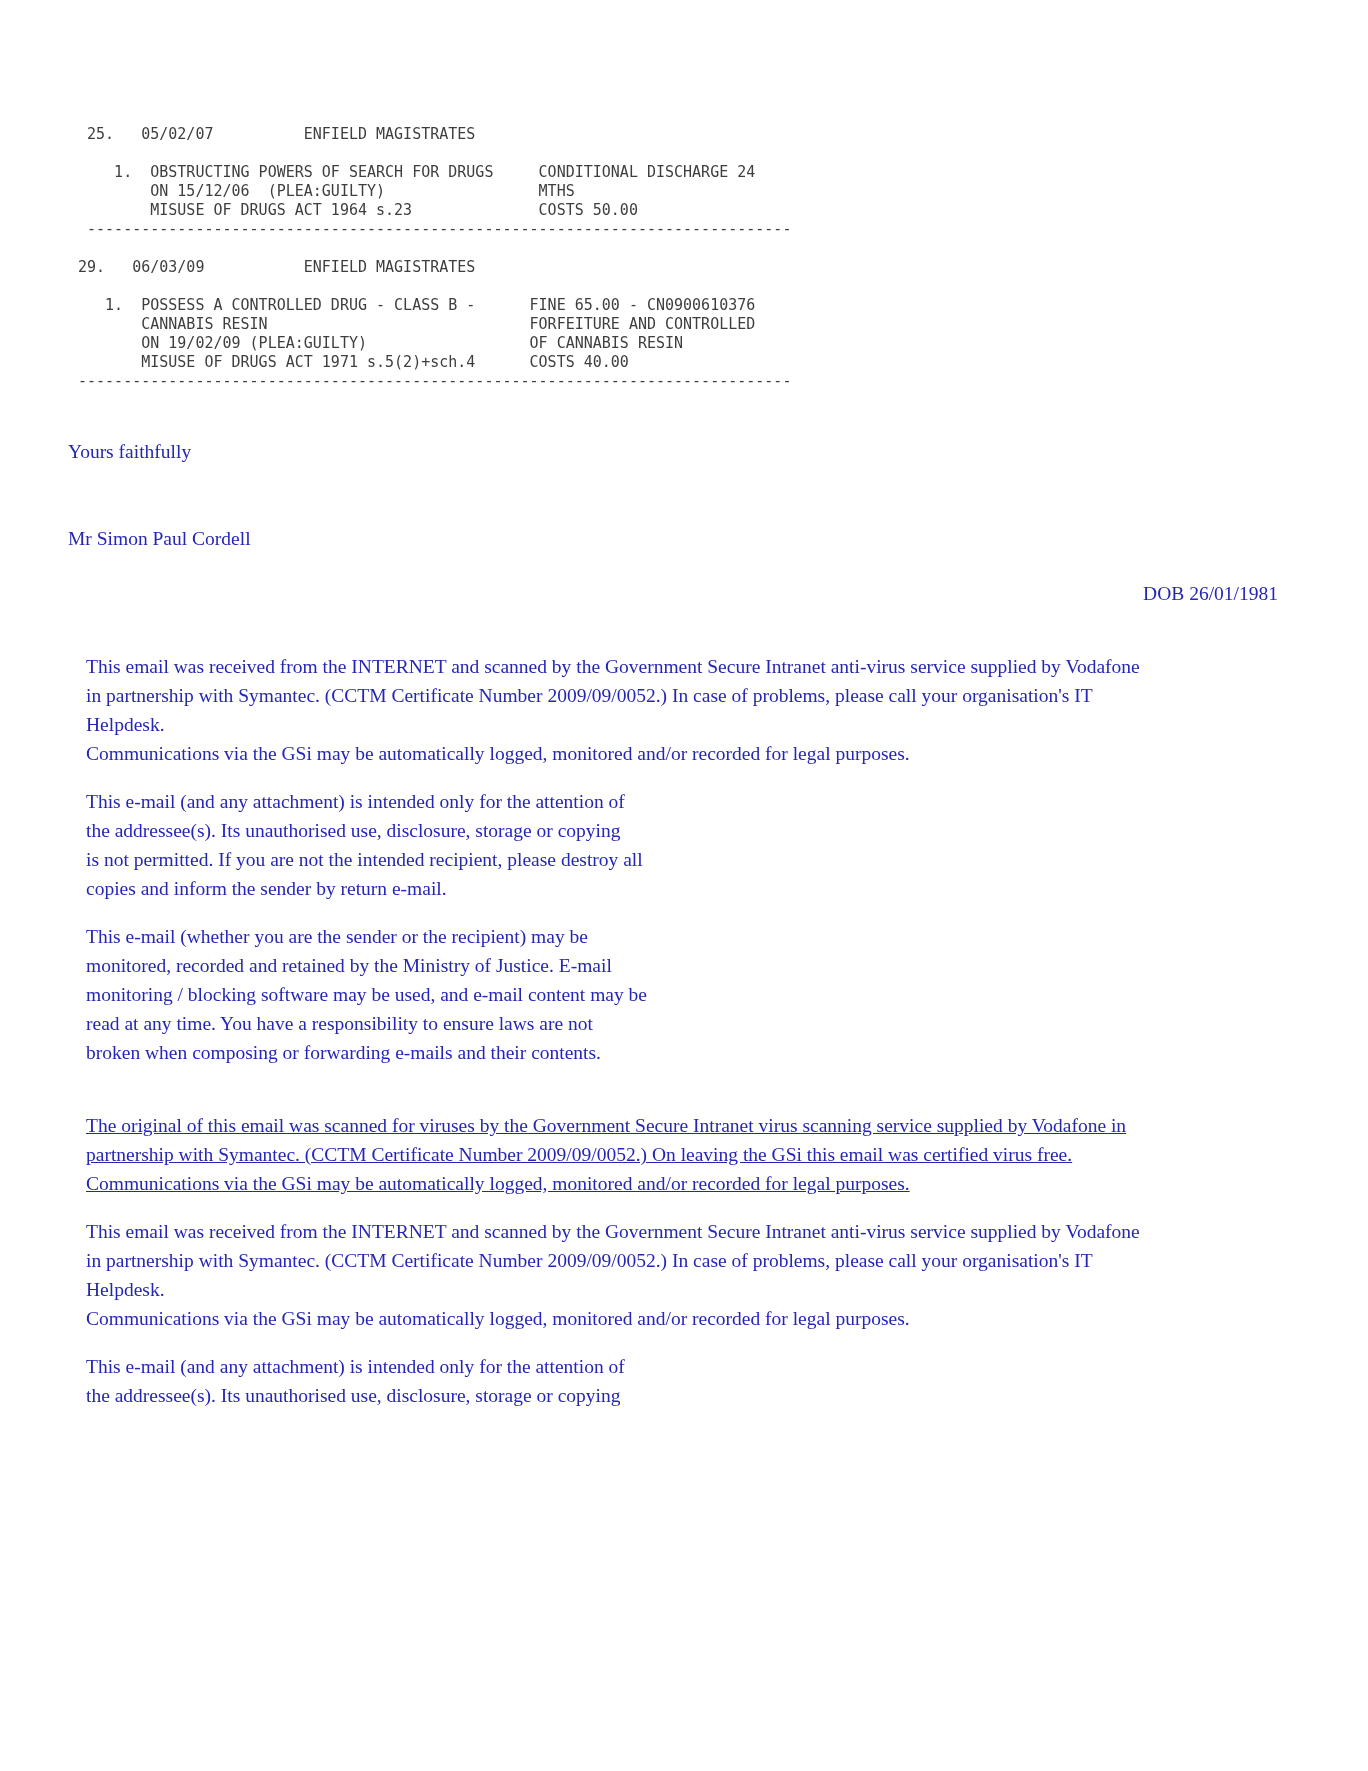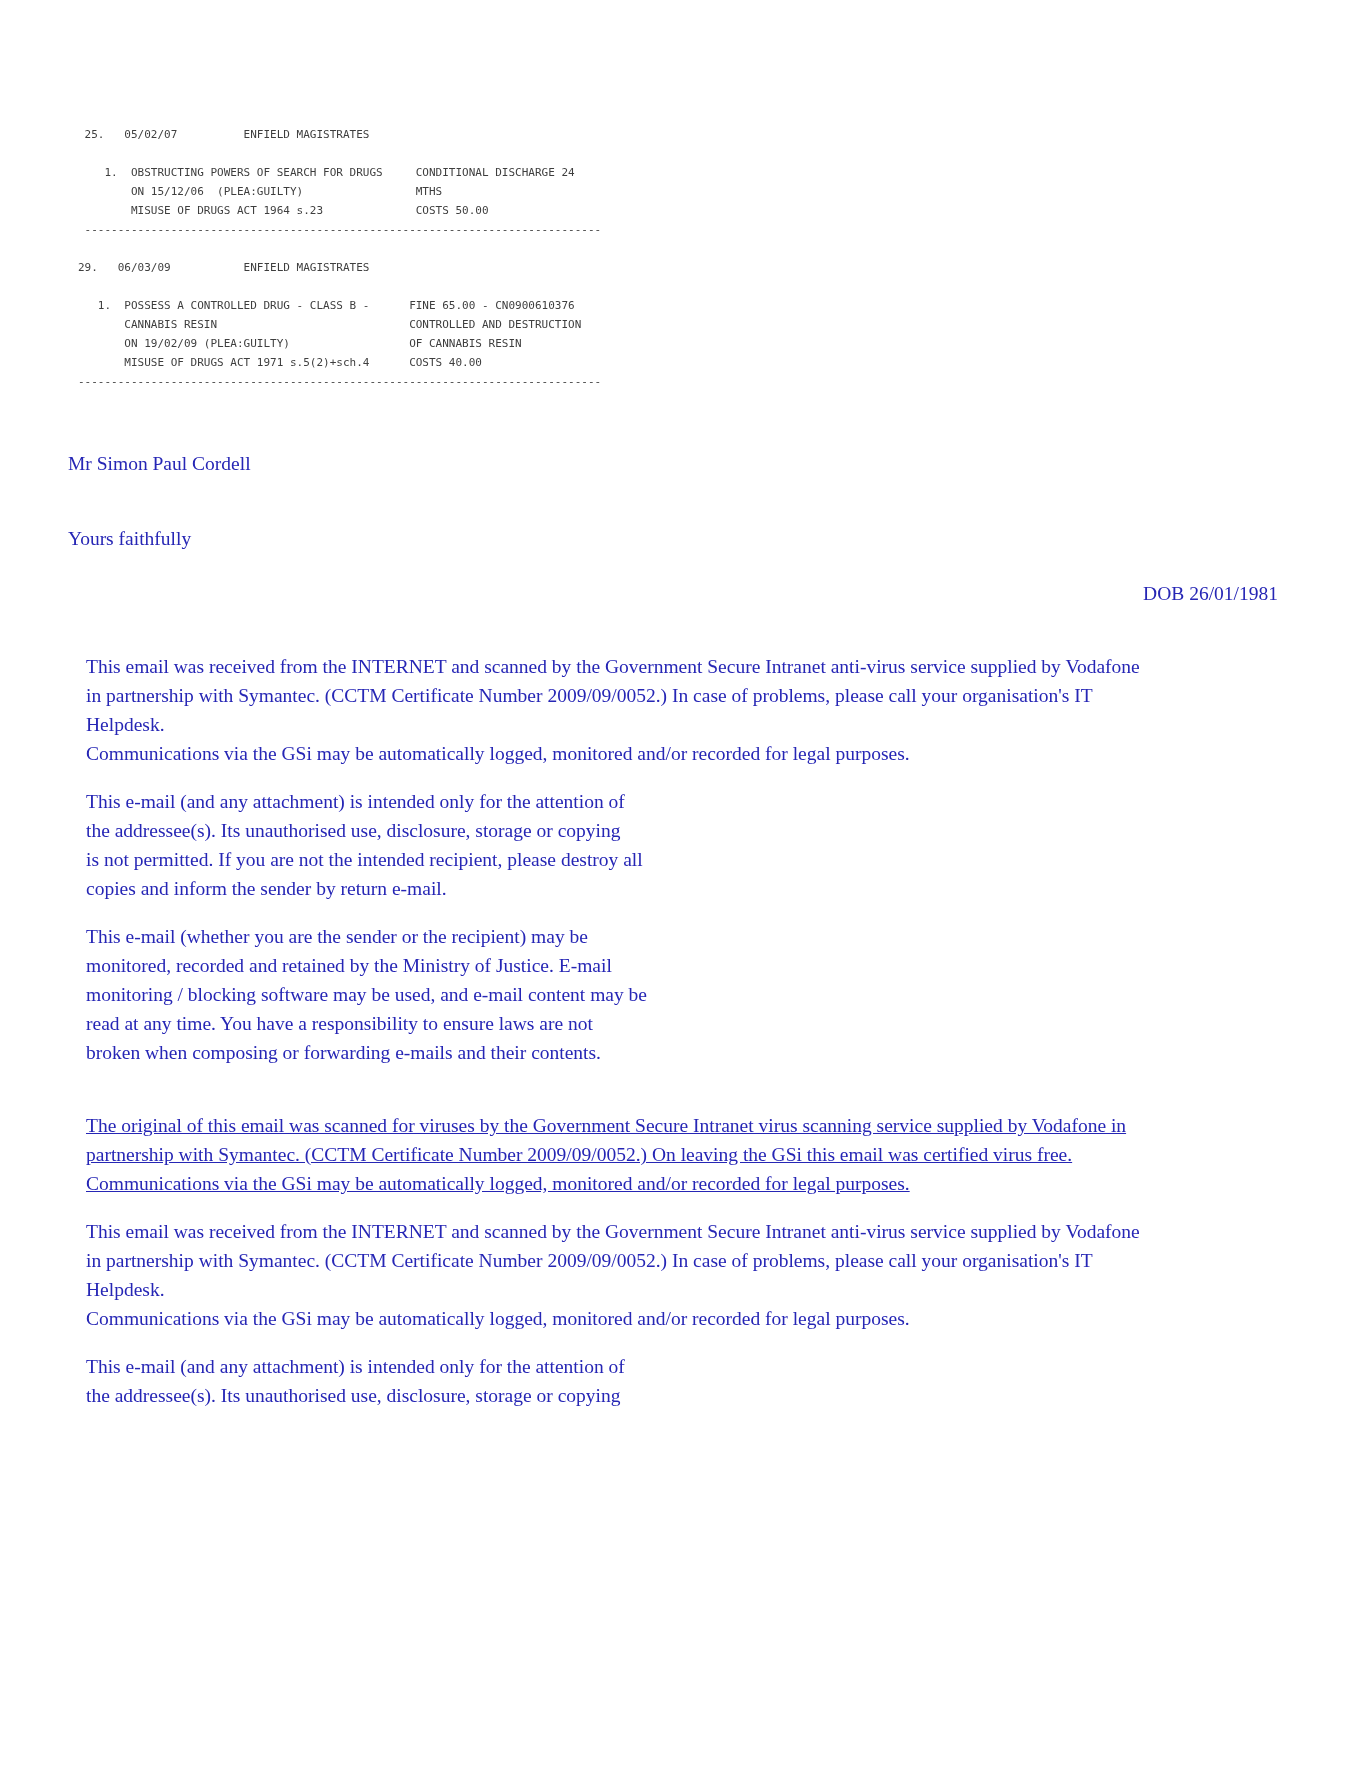--- a/index.html
+++ b/index.html
@@ -13,21 +13,21 @@
     box-sizing:border-box;
     width:1368px;
     min-height:1771px;
     padding:125px 90px 40px 68px;
     background:var(--page-bg);
   }
   
   .court-record{margin-left:10px;}
   .mono-line{
     font-family:"DejaVu Sans Mono","Liberation Mono",monospace;
-    font-size:11px;
+    font-size:15px;
     line-height:19px;
     min-height:19px;
     color:var(--mono-color);
     white-space:pre;
   }
   
   .email-text{
     font-family:"Liberation Serif","DejaVu Serif",serif;
     color:var(--email-color);
     font-size:19.5px;
@@ -50,29 +50,29 @@
     <div class="mono-line"> 25.   05/02/07          ENFIELD MAGISTRATES</div>
     <div class="mono-line"></div>
     <div class="mono-line">    1.  OBSTRUCTING POWERS OF SEARCH FOR DRUGS     CONDITIONAL DISCHARGE 24</div>
     <div class="mono-line">        ON 15/12/06  (PLEA:GUILTY)                 MTHS</div>
     <div class="mono-line">        MISUSE OF DRUGS ACT 1964 s.23              COSTS 50.00</div>
     <div class="mono-line"> ------------------------------------------------------------------------------</div>
     <div class="mono-line"></div>
     <div class="mono-line">29.   06/03/09           ENFIELD MAGISTRATES</div>
     <div class="mono-line"></div>
     <div class="mono-line">   1.  POSSESS A CONTROLLED DRUG - CLASS B -      FINE 65.00 - CN0900610376</div>
-    <div class="mono-line">       CANNABIS RESIN                             CONTROLLED AND DESTRUCTION</div>
+    <div class="mono-line">       CANNABIS RESIN                             FORFEITURE AND CONTROLLED</div>
     <div class="mono-line">       ON 19/02/09 (PLEA:GUILTY)                  OF CANNABIS RESIN</div>
     <div class="mono-line">       MISUSE OF DRUGS ACT 1971 s.5(2)+sch.4      COSTS 40.00</div>
     <div class="mono-line">-------------------------------------------------------------------------------</div>
   </section>
 
+  <div class="email-text closing">Yours faithfully</div>
+
   <div class="email-text signature">Mr Simon Paul Cordell</div>
-
-  <div class="email-text closing">Yours faithfully</div>
 
   <div class="email-text dob">DOB 26/01/1981</div>
 
   <p class="email-text para first-para">This email was received from the INTERNET and scanned by the Government Secure Intranet anti-virus service supplied by Vodafone in partnership with Symantec. (CCTM Certificate Number 2009/09/0052.) In case of problems, please call your organisation's IT Helpdesk.
 Communications via the GSi may be automatically logged, monitored and/or recorded for legal purposes.</p>
 
   <p class="email-text para">This e-mail (and any attachment) is intended only for the attention of
 the addressee(s). Its unauthorised use, disclosure, storage or copying
 is not permitted. If you are not the intended recipient, please destroy all
 copies and inform the sender by return e-mail.</p>

